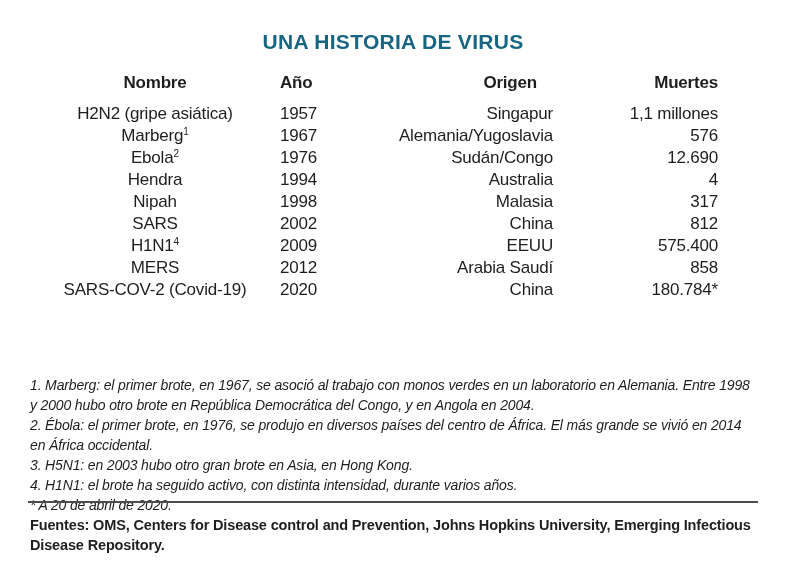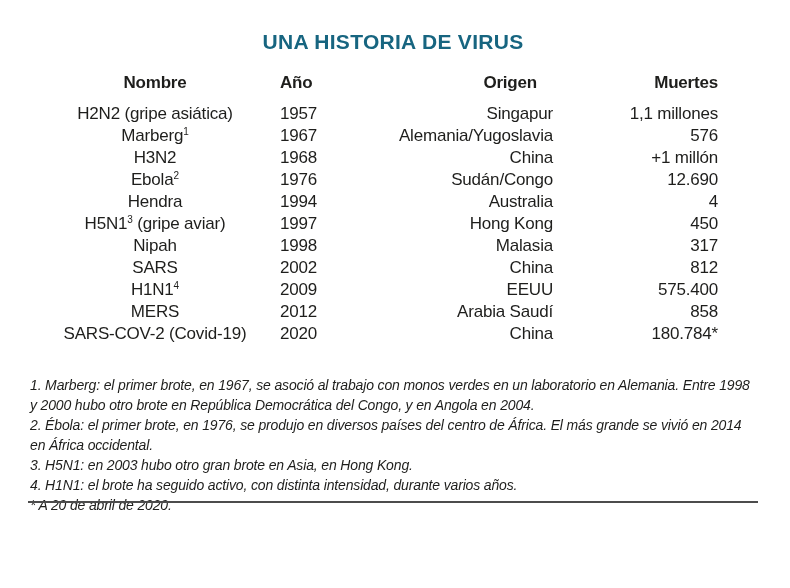--- a/index.html
+++ b/index.html
@@ -114,42 +114,30 @@
           <td class="c-origin">Singapur</td>
           <td class="c-deaths">1,1 millones</td>
         </tr>
         <tr>
           <td class="c-name">Marberg<sup>1</sup></td>
           <td class="c-year">1967</td>
           <td class="c-origin">Alemania/Yugoslavia</td>
           <td class="c-deaths">576</td>
         </tr>
         <tr>
-          <td class="c-name">H3N2</td>
-          <td class="c-year">1968</td>
-          <td class="c-origin">China</td>
-          <td class="c-deaths">+1 millón</td>
-        </tr>
-        <tr>
           <td class="c-name">Ebola<sup>2</sup></td>
           <td class="c-year">1976</td>
           <td class="c-origin">Sudán/Congo</td>
           <td class="c-deaths">12.690</td>
         </tr>
         <tr>
           <td class="c-name">Hendra</td>
           <td class="c-year">1994</td>
           <td class="c-origin">Australia</td>
           <td class="c-deaths">4</td>
-        </tr>
-        <tr>
-          <td class="c-name">H5N1<sup>3</sup> (gripe aviar)</td>
-          <td class="c-year">1997</td>
-          <td class="c-origin">Hong Kong</td>
-          <td class="c-deaths">450</td>
         </tr>
         <tr>
           <td class="c-name">Nipah</td>
           <td class="c-year">1998</td>
           <td class="c-origin">Malasia</td>
           <td class="c-deaths">317</td>
         </tr>
         <tr>
           <td class="c-name">SARS</td>
           <td class="c-year">2002</td>
@@ -180,14 +168,15 @@
   <div class="footnotes" id="footnotes">
       <p>1. Marberg: el primer brote, en 1967, se asoció al trabajo con monos verdes en un laboratorio en Alemania. Entre 1998 y 2000 hubo otro brote en República Democrática del Congo, y en Angola en 2004.</p>
       <p>2. Ébola: el primer brote, en 1976, se produjo en diversos países del centro de África. El más grande se vivió en 2014 en África occidental.</p>
       <p>3. H5N1: en 2003 hubo otro gran brote en Asia, en Hong Kong.</p>
       <p>4. H1N1: el brote ha seguido activo, con distinta intensidad, durante varios años.</p>
       <p>* A 20 de abril de 2020.</p>
     </div>
 
   <hr class="divider">
 
+  <p class="sources">Fuentes: OMS, Centers for Disease control and Prevention, Johns Hopkins University, Emerging Infectious Disease Repository.</p>
 
 </div>
 
 </body></html>

